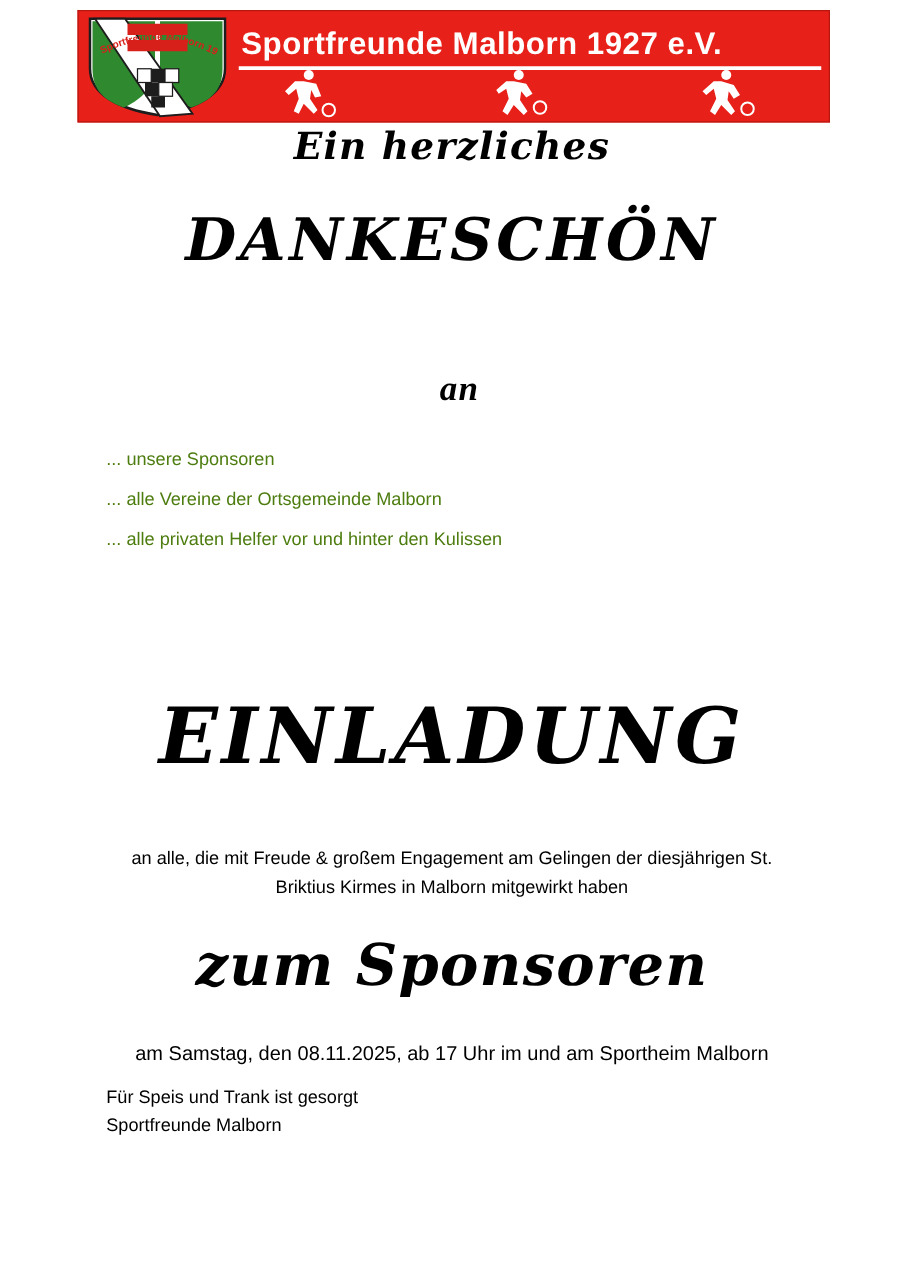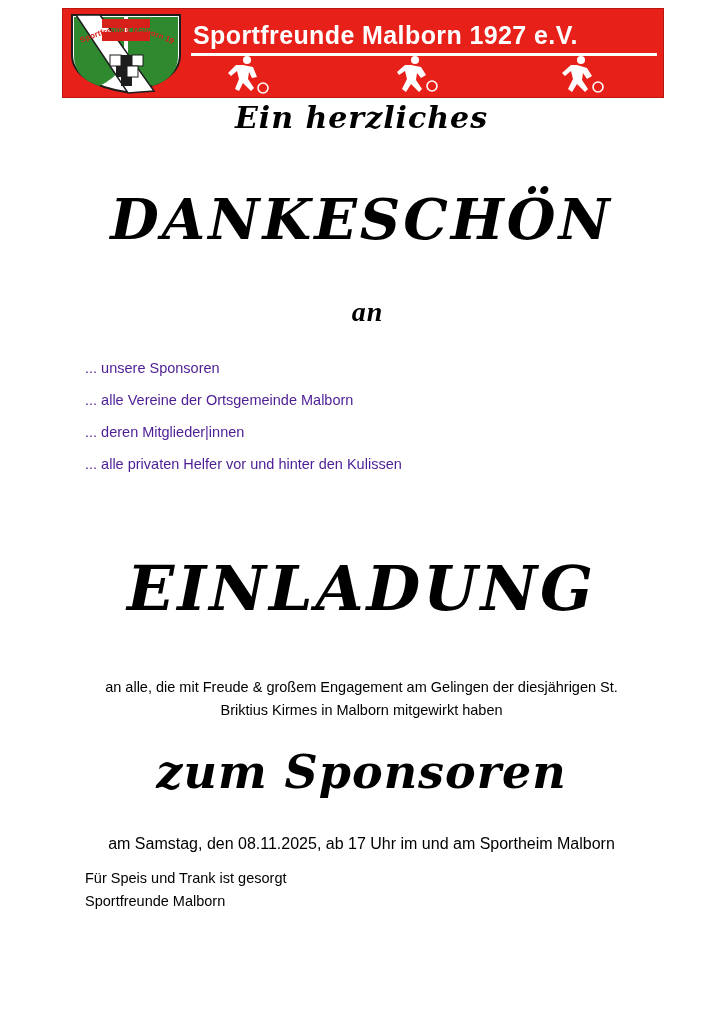--- a/index.html
+++ b/index.html
@@ -79,42 +79,41 @@
   .line-herzliches {
     position: absolute;
     left: 0; right: 0;
     top: 100px;
     font-size: 30px;
   }
   .line-danke {
     position: absolute;
     left: 0; right: 0;
     top: 165px;
-    font-size: 56px;
+    font-size: 47px;
     letter-spacing: 3px;
-    margin-top: 21px;
   }
   .line-an {
     position: absolute;
     left: 12px; right: 0;
     top: 296px;
     font-size: 28px;
     font-family: Liberation Serif, serif;
   }
 
   .thanks-list {
     position: absolute;
     left: 85px;
     top: 352px;
     width: 560px;
   }
   .thanks-list .item {
     font-size: 14.5px;
     line-height: 32px;
-    color: #4c1d95;
+    color: #4d7c0f;
     white-space: nowrap;
   }
 
   .line-einladung {
     position: absolute;
     left: 0; right: 0;
     top: 552px;
     font-size: 62px;
     letter-spacing: 3px;
   }
@@ -223,21 +222,20 @@
   </div>
 </div>
 
 <div class="script line-herzliches">Ein herzliches</div>
 <div class="script line-danke">DANKESCHÖN</div>
 <div class="script line-an">an</div>
 
 <div class="thanks-list">
   <div class="item">... unsere Sponsoren</div>
   <div class="item">... alle Vereine der Ortsgemeinde Malborn</div>
-  <div class="item">... deren Mitglieder|innen</div>
   <div class="item">... alle privaten Helfer vor und hinter den Kulissen</div>
 </div>
 
 <div class="script line-einladung">EINLADUNG</div>
 
 <div class="einladung-sub">
   <div>an alle, die mit Freude &amp; großem Engagement am Gelingen der diesjährigen St.</div>
   <div>Briktius Kirmes in Malborn mitgewirkt haben</div>
 </div>
 

